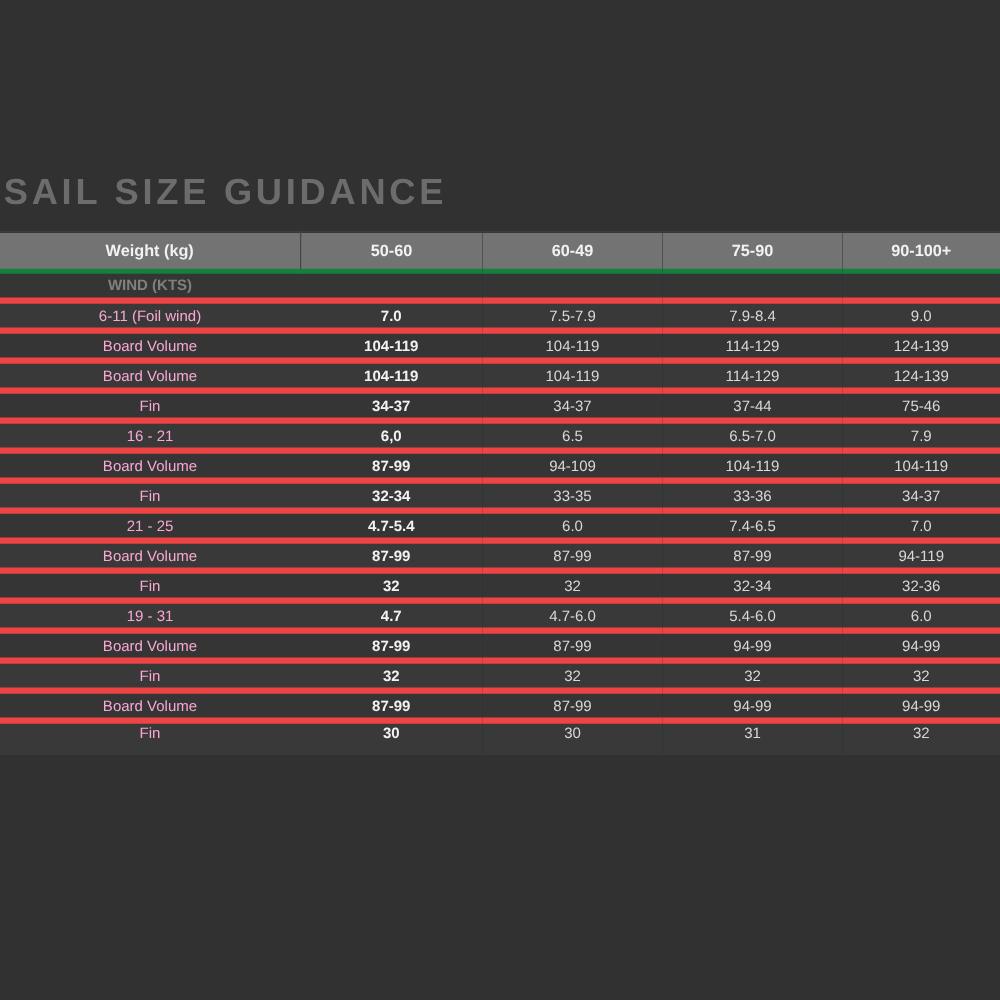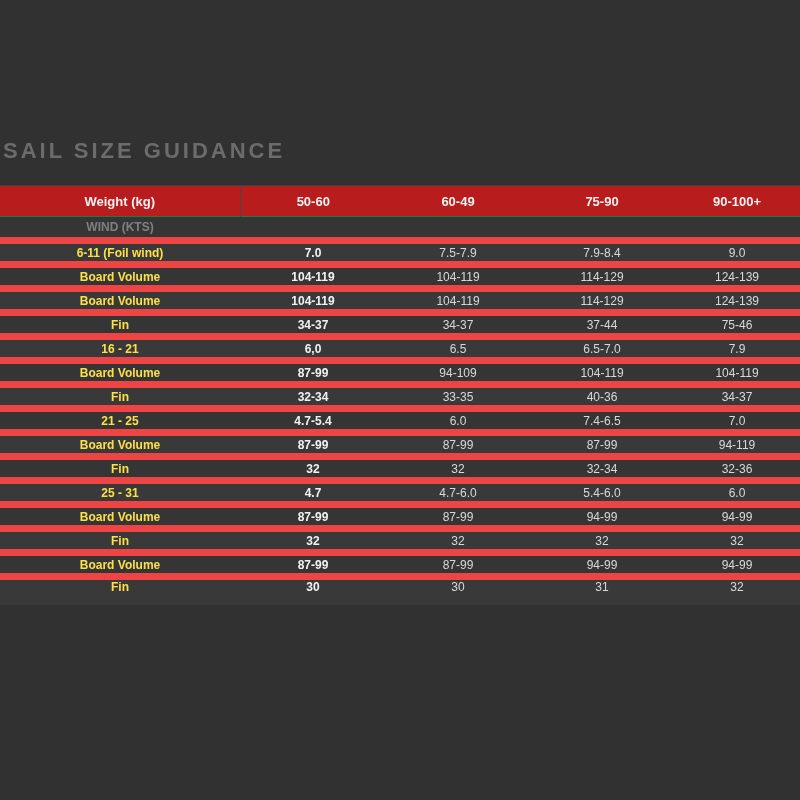--- a/index.html
+++ b/index.html
@@ -11,21 +11,21 @@
     height: 800px;
     background: #313131;
     font-family: "Liberation Sans", sans-serif;
     position: relative;
     overflow: hidden;
   }
   .page-title {
     position: absolute;
     left: 3px;
     top: 138px;
-    font-size: 22px;
+    font-size: 29px;
     font-weight: 700;
     letter-spacing: 3px;
     color: #6c6c6c;
   }
   .table-wrap {
     position: absolute;
     left: 0;
     top: 185px;
     width: 800px;
   }
@@ -42,48 +42,48 @@
   th, td {
     text-align: center;
     vertical-align: middle;
     padding: 0;
     font-size: 12px;
     overflow: hidden;
     white-space: nowrap;
   }
   thead tr {
     height: 31px;
-    background: #b91c1c;
+    background: #737373;
     border-top: 1px solid #414141;
-    border-bottom: 1px solid #15803d;
+    border-bottom: 4px solid #15803d;
   }
   thead th {
     font-size: 13px;
     font-weight: 700;
     color: #f2f2f2;
   }
   thead th:first-child {
     border-right: 1px solid #474747;
   }
   tbody tr {
     height: 24px;
-    border-bottom: 7px solid #ef4444;
+    border-bottom: 5px solid #ef4444;
   }
   tbody tr:nth-child(odd)  { background: #353535; }
   tbody tr:nth-child(even) { background: #393939; }
   tbody tr:last-child { border-bottom: none; }
   tbody tr:last-child td { padding-bottom: 11px; }
   .section-label {
     font-weight: 700;
     color: #808080;
     font-size: 12px;
   }
   .label-cell {
-    font-weight: 700;
-    color: #fde047;
+    font-weight: 400;
+    color: #f9a8d4;
   }
   .val { color: #d9d9d9; font-weight: 400; }
   .val.col-strong { color: #f2f2f2; font-weight: 700; }
 </style>
 </head>
 <body>
 
 <div class="page-title">SAIL SIZE GUIDANCE</div>
 
 <div class="table-wrap">
@@ -151,21 +151,21 @@
     <td class="label-cell">Board Volume</td>
     <td class="val col-strong">87-99</td>
     <td class="val">94-109</td>
     <td class="val">104-119</td>
     <td class="val">104-119</td>
   </tr>
         <tr class="data-row">
     <td class="label-cell">Fin</td>
     <td class="val col-strong">32-34</td>
     <td class="val">33-35</td>
-    <td class="val">40-36</td>
+    <td class="val">33-36</td>
     <td class="val">34-37</td>
   </tr>
         <tr class="data-row">
     <td class="label-cell">21 - 25</td>
     <td class="val col-strong">4.7-5.4</td>
     <td class="val">6.0</td>
     <td class="val">7.4-6.5</td>
     <td class="val">7.0</td>
   </tr>
         <tr class="data-row">
@@ -176,21 +176,21 @@
     <td class="val">94-119</td>
   </tr>
         <tr class="data-row">
     <td class="label-cell">Fin</td>
     <td class="val col-strong">32</td>
     <td class="val">32</td>
     <td class="val">32-34</td>
     <td class="val">32-36</td>
   </tr>
         <tr class="data-row">
-    <td class="label-cell">25 - 31</td>
+    <td class="label-cell">19 - 31</td>
     <td class="val col-strong">4.7</td>
     <td class="val">4.7-6.0</td>
     <td class="val">5.4-6.0</td>
     <td class="val">6.0</td>
   </tr>
         <tr class="data-row">
     <td class="label-cell">Board Volume</td>
     <td class="val col-strong">87-99</td>
     <td class="val">87-99</td>
     <td class="val">94-99</td>

